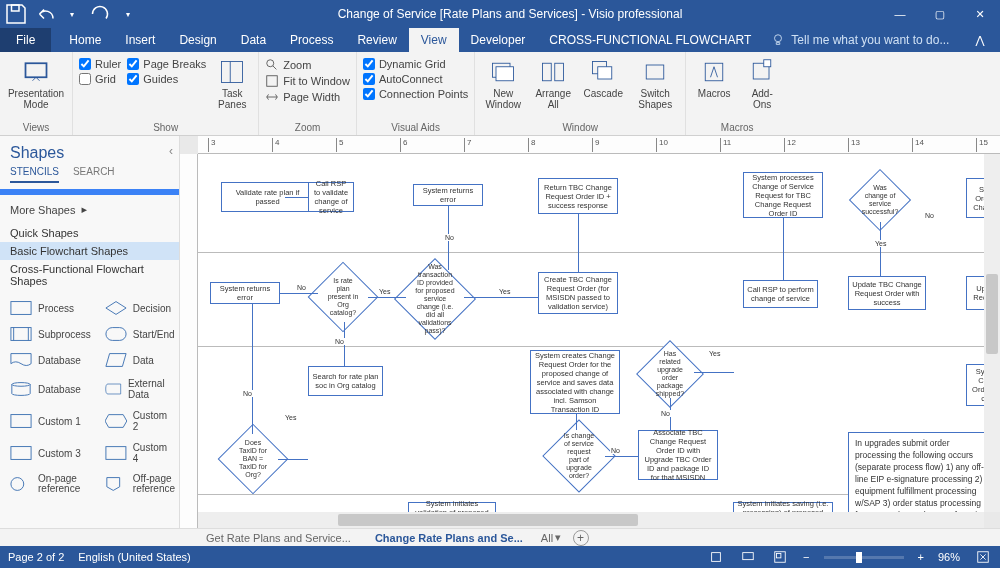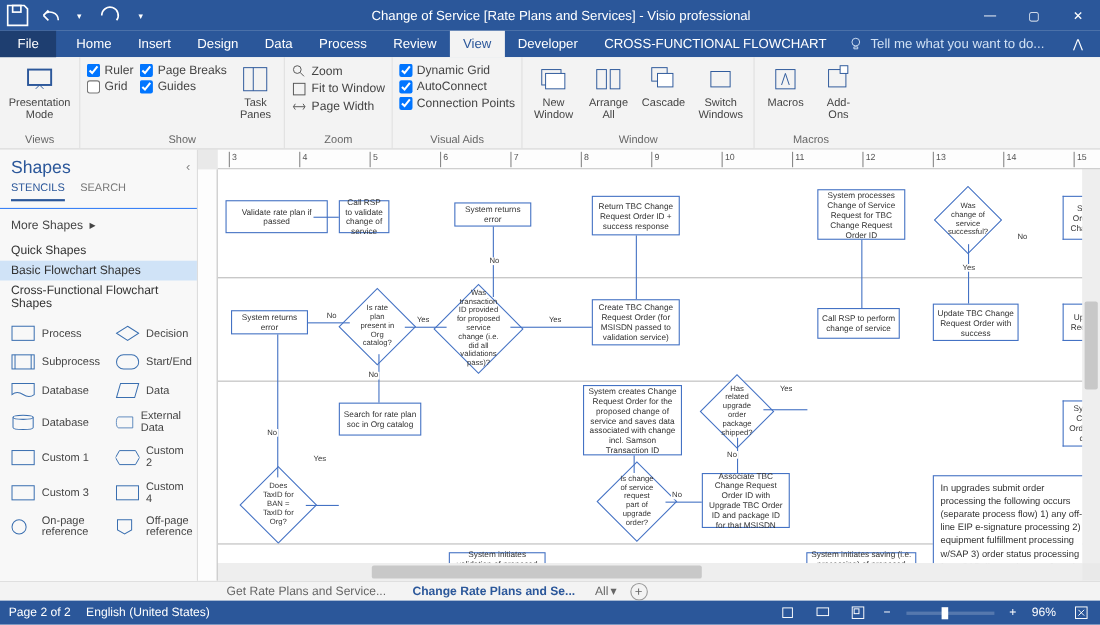--- a/index.html
+++ b/index.html
@@ -35,21 +35,21 @@
 .checkrow input { width:12px; height:12px; }
 .zoomcol { display:flex; flex-direction:column; gap:2px; padding-top:4px;}
 .zoomcol .zrow { display:flex; align-items:center; gap:4px; font-size:11px; color:#444;}
 .zoomcol .zrow svg { width:14px; height:14px; fill:#555;}
 
 
 .main { display:flex; height: calc(568px - 28px - 24px - 84px - 18px - 22px); }
 .shapespanel { width:180px; background:#f8f8f8; border-right:1px solid #ddd; display:flex; flex-direction:column; position:relative;}
 .shapespanel h2 { font-size:16px; font-weight:400; color:#2b579a; padding:8px 10px 4px;}
 .shapespanel .collapse { position:absolute; right:6px; top:8px; color:#888; font-size:12px;}
-.stenciltabs { display:flex; gap:14px; padding:0 10px 6px; border-bottom:1px solid #3b82f6;}
+.stenciltabs { display:flex; gap:14px; padding:0 10px 6px; border-bottom:6px solid #3b82f6;}
 .stenciltabs span { font-size:10px; color:#777; padding-bottom:4px;}
 .stenciltabs span.active { color:#2b579a; border-bottom:2px solid #2b579a;}
 .morelinks { padding:6px 10px; font-size:11px; color:#444;}
 .morelinks div { padding:2px 0; display:flex; align-items:center; gap:6px;}
 .stencilrow { padding:3px 10px; font-size:11px; color:#333;}
 .stencilrow.active { background:#d0e3f7; }
 .shapegrid { padding:6px 4px; display:grid; grid-template-columns: 1fr 1fr; gap:2px 2px;}
 .shapecell { display:flex; align-items:center; gap:6px; padding:4px 6px; font-size:10px; color:#444;}
 .shapecell svg { width:22px; height:16px; stroke:#3a6fb0; fill:none; stroke-width:1;}
 
@@ -262,21 +262,21 @@
             <rect x="4" y="4" width="16" height="14" fill="none" stroke="#2b579a"></rect>
             <rect x="10" y="10" width="16" height="14" fill="#fff" stroke="#2b579a"></rect>
           </svg>
           <span>Cascade</span>
         </div>
       <div class="bigbtn" style="width:48px">
           <svg viewBox="0 0 32 32">
             <rect x="6" y="8" width="20" height="16" fill="none" stroke="#2b579a"></rect>
           </svg>
           <span style="white-space:pre-line">Switch
-Windows</span>
+Shapes</span>
         </div>
     </div>
     <div class="label">Window</div>
   </div>
 
   <div class="group" style="border-right:none;">
     <div class="ctrls">
       <div class="bigbtn" style="width:44px">
           <svg viewBox="0 0 32 32">
             <rect x="6" y="6" width="20" height="20" fill="none" stroke="#2b579a"></rect>
@@ -424,21 +424,21 @@
       <div class="tick" style="left:714px">14</div>
       <div class="tick" style="left:778px">15</div>
     </div>
     <div class="vruler"></div>
     <div class="canvas">
 
       <div class="conn h" style="left:0;top:98px;width:800px;background:#bbb"></div>
       <div class="conn h" style="left:0;top:192px;width:800px;background:#bbb"></div>
       <div class="conn h" style="left:0;top:340px;width:800px;background:#bbb"></div>
 
-      <div class="box" style="left:7px;top:28px;width:93px;height:30px">Validate rate plan if passed</div>
+      <div class="box" style="left:23px;top:28px;width:93px;height:30px">Validate rate plan if passed</div>
       <div class="box" style="left:110px;top:28px;width:46px;height:30px">Call RSP to validate change of service</div>
       <div class="box" style="left:215px;top:30px;width:70px;height:22px">System returns error</div>
       <div class="box" style="left:340px;top:24px;width:80px;height:36px">Return TBC Change Request Order ID + success response</div>
       <div class="box" style="left:545px;top:18px;width:80px;height:46px">System processes Change of Service Request for TBC Change Request Order ID</div>
       <div class="diamond" style="left:660px;top:24px;width:44px;height:44px">
           <div class="dshape"></div>
           <div class="dtext">Was change of service successful?</div>
         </div>
       <div class="box" style="left:768px;top:24px;width:50px;height:40px;border-right:none">System
 Order Sta

